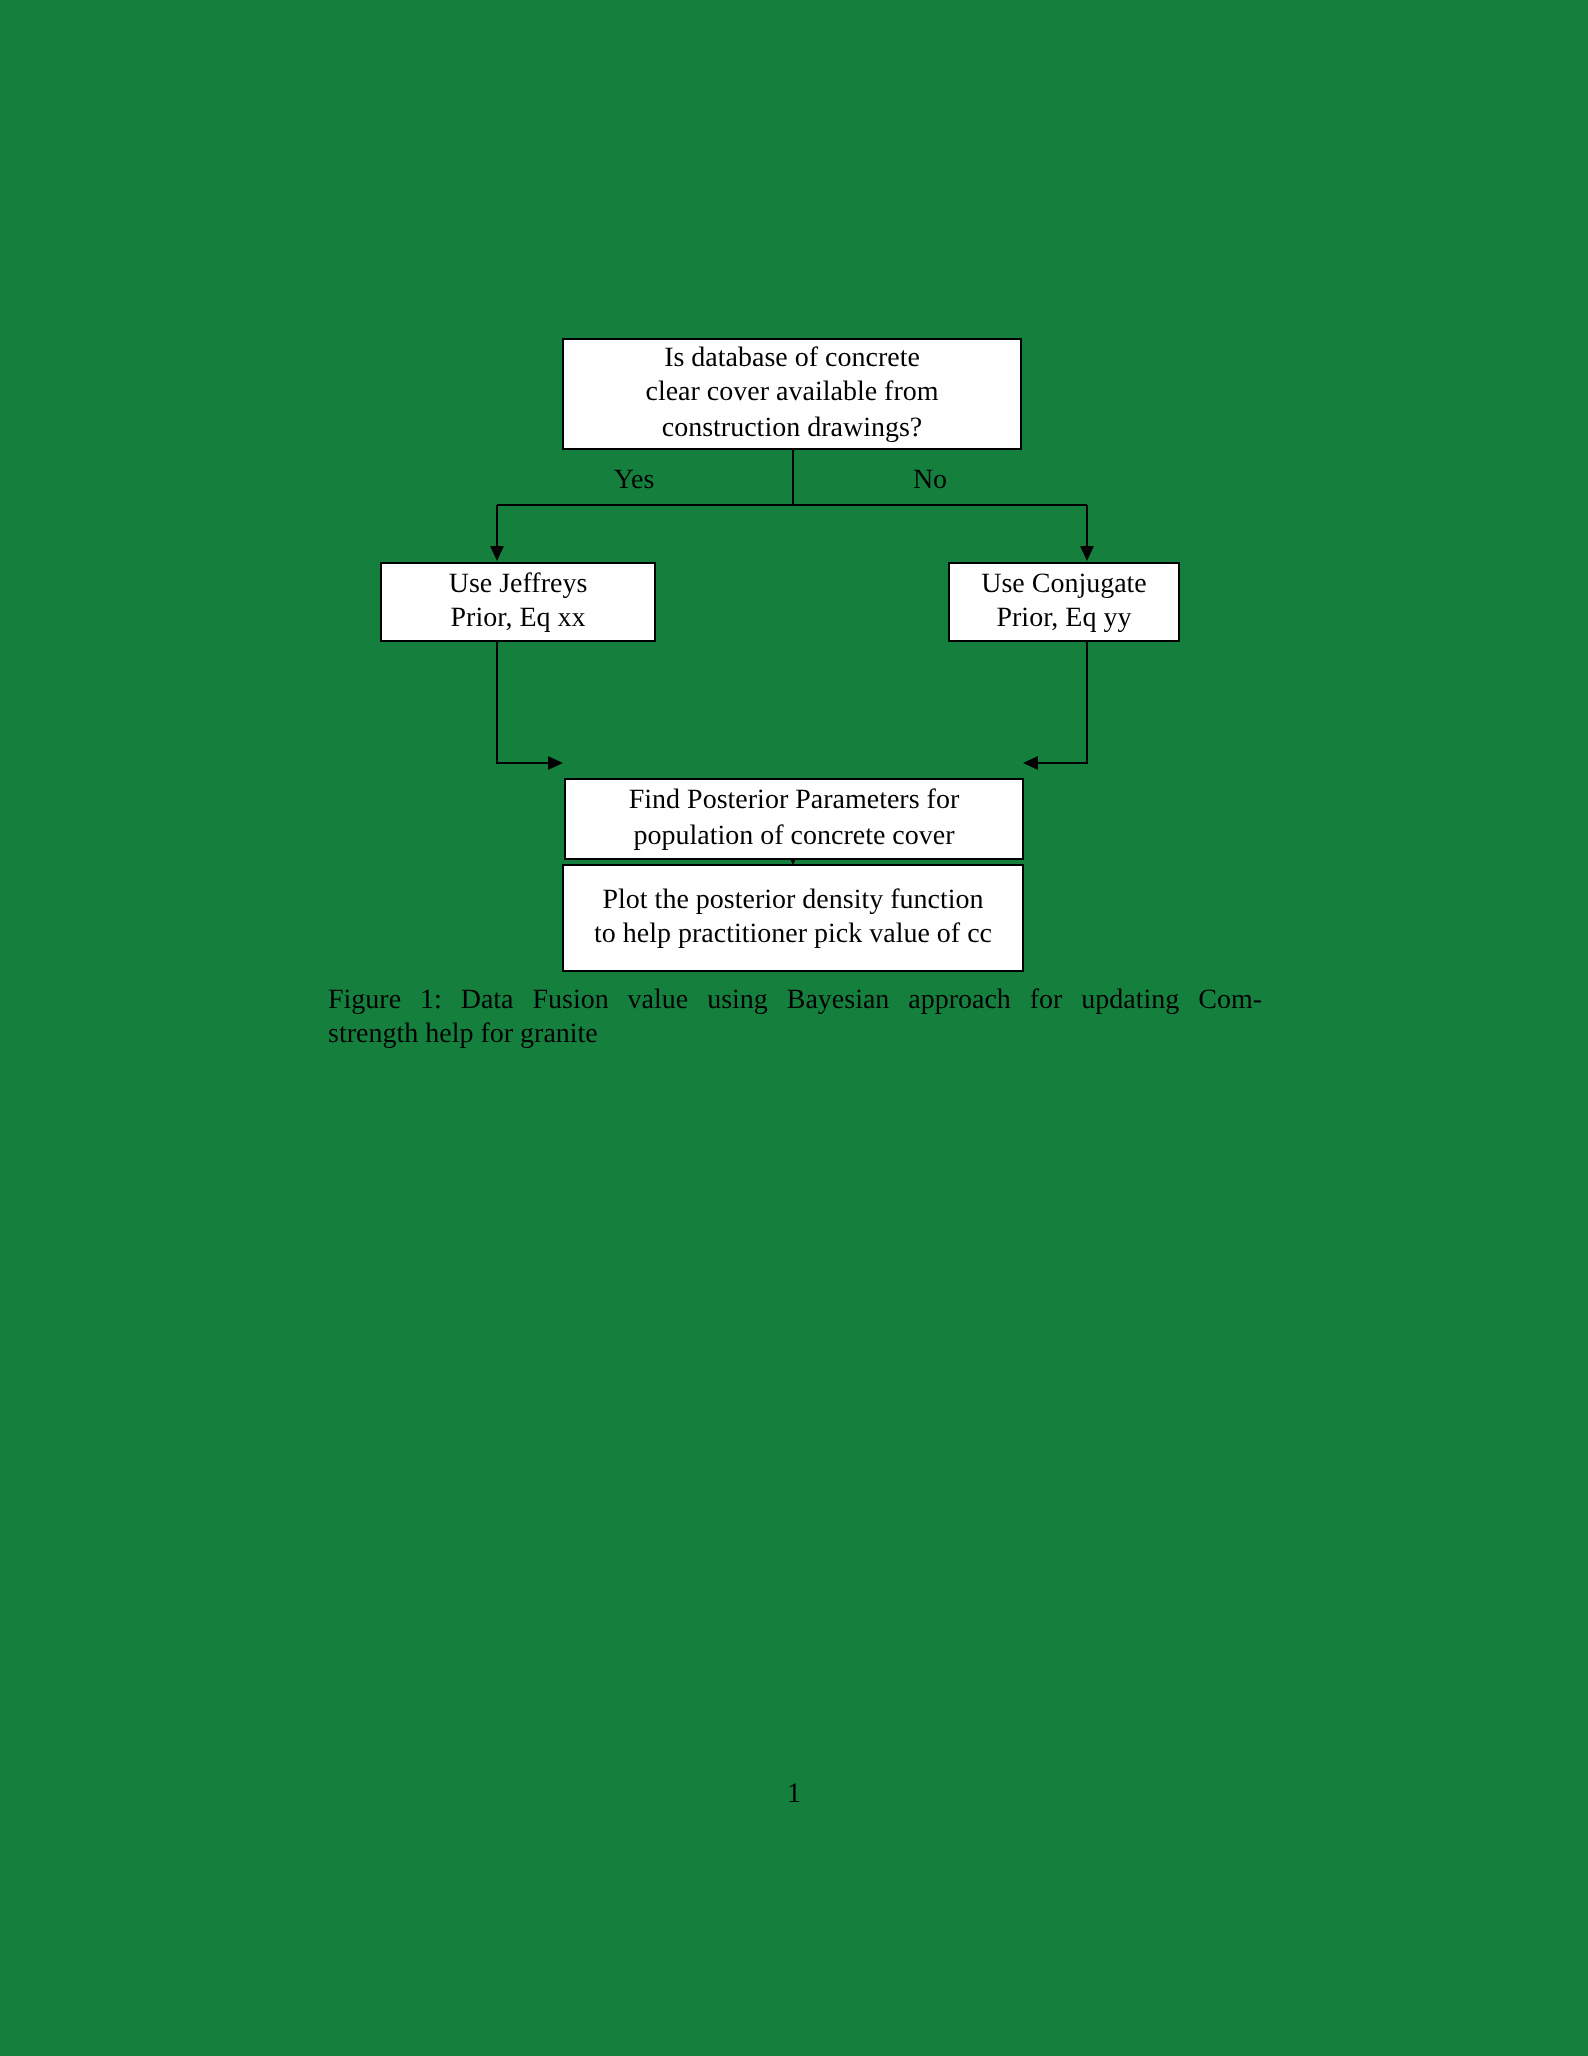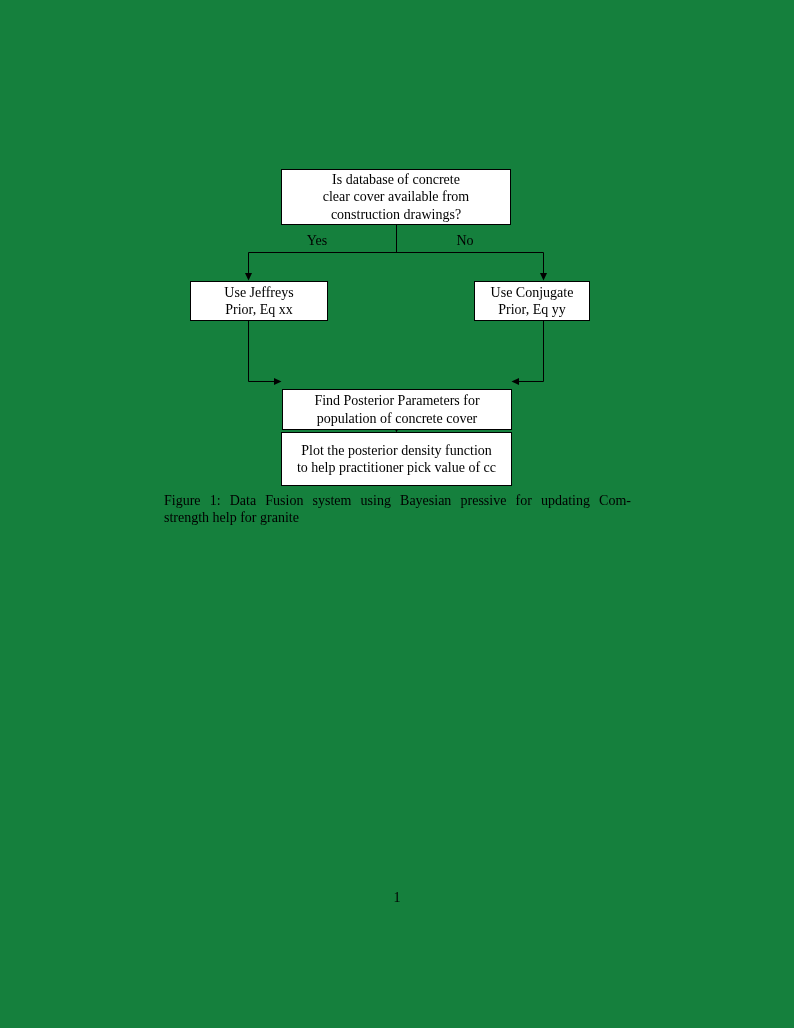--- a/index.html
+++ b/index.html
@@ -124,19 +124,19 @@
 Prior, Eq yy</div>
 
     <div class="node" style="left:282px; top:361px; width:230px; height:41px;margin-top:28px;">Find Posterior Parameters for
 population of concrete cover</div>
 
     <div class="node" style="left:281px; top:432px; width:231px; height:54px;">Plot the posterior density function
 to help practitioner pick value of cc</div>
   </div>
 
   <div class="caption">
-    <div class="cap-line justified">Figure 1: Data Fusion system using Bayesian pressive for updating Com-</div>
+    <div class="cap-line justified">Figure 1: Data Fusion value using Bayesian approach for updating Com-</div>
     <div class="cap-line">strength help for granite</div>
   </div>
 
   <div class="page-number">1</div>
 
 </div>
 
 </body></html>

